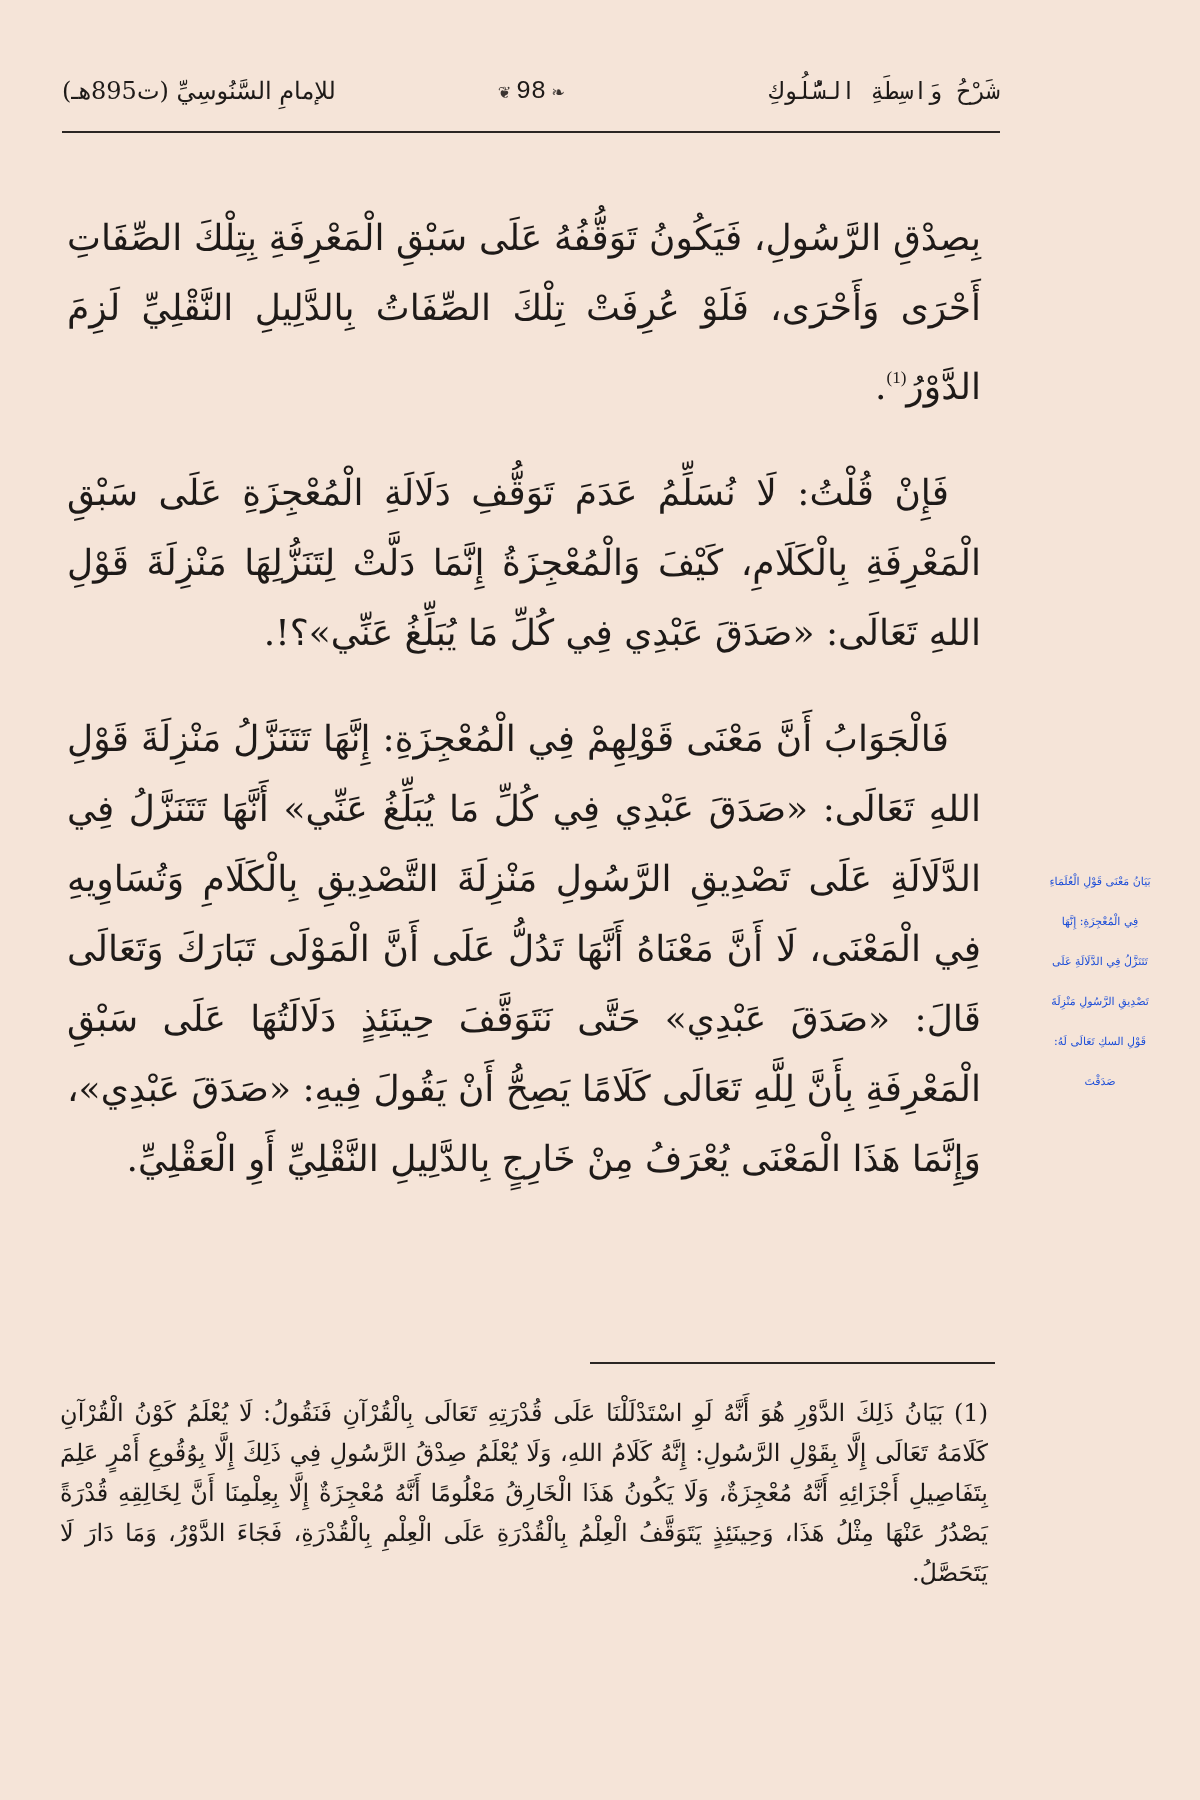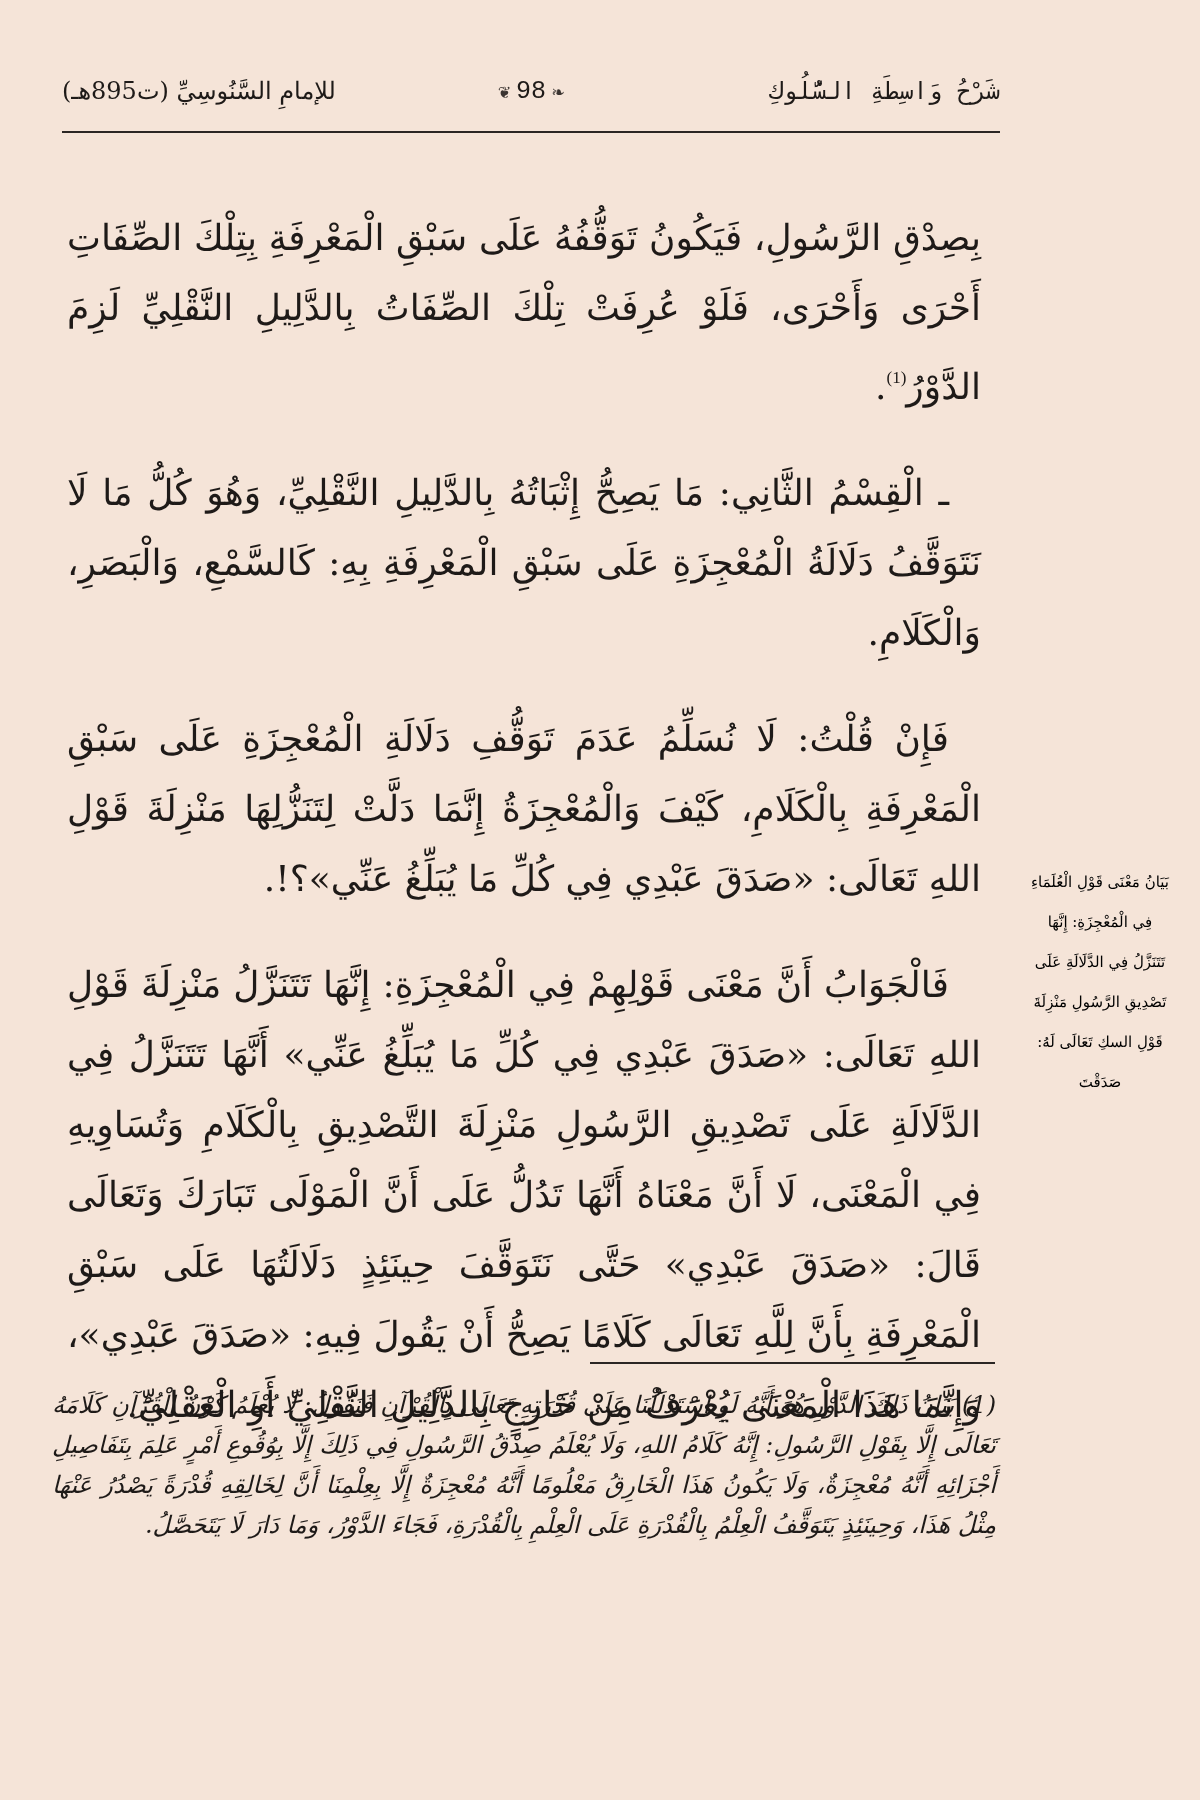--- a/index.html
+++ b/index.html
@@ -30,51 +30,50 @@
     direction: rtl; text-align: justify; text-align-last: right;
     font-size: 36px; line-height: 70px;
   }
   .body-text p { margin: 15px; text-indent: 0; }
   .body-text p.gap { margin-top: 36px; }
   .body-text p.indent { text-indent: 32px; }
   sup.fnref { font-size: 17px; vertical-align: 16px; font-family: "Liberation Serif", serif; }
   .margin-note {
     position: absolute; left: 1005px; top: 862px; width: 190px;
     direction: rtl; text-align: center;
-    font-size: 15px; line-height: 40px; color: #000000;
+    font-size: 11px; line-height: 40px; color: #1d4ed8;
   }
   .margin-note div { white-space: nowrap; }
   .fn-rule {
     position: absolute; left: 590px; top: 1362px; width: 405px; height: 2px; background: #2b2624;
   }
   .footnotes {
     position: absolute; left: 52px; top: 1385px; width: 944px;
     direction: rtl; text-align: justify; text-align-last: right;
     font-size: 24px; line-height: 40px;
   }
-  .footnotes p { margin: 0; font-style: italic; }
+  .footnotes p { margin: 8px; }
   .fn-src { display: block; }
 </style>
 </head>
 <body>
 
 <div class="page">
 
   <div class="header">
     <span class="hdr-title">شَرْحُ وَاسِطَةِ السُّلُوكِ</span>
     <span class="hdr-pageno">
       <span class="orn">❦</span><span>98</span><span class="orn">❧</span>
     </span>
     <span class="hdr-author">للإمامِ السَّنُوسِيِّ (ت895هـ)</span>
   </div>
   <div class="hdr-rule"></div>
 
   <div class="body-text">
     <p><span>بِصِدْقِ الرَّسُولِ، فَيَكُونُ تَوَقُّفُهُ عَلَى سَبْقِ الْمَعْرِفَةِ بِتِلْكَ الصِّفَاتِ أَحْرَى وَأَحْرَى، فَلَوْ عُرِفَتْ تِلْكَ الصِّفَاتُ بِالدَّلِيلِ النَّقْلِيِّ لَزِمَ الدَّوْرُ</span><sup class="fnref">(1)</sup><span>.</span></p>
-    <p class="gap indent">ـ الْقِسْمُ الثَّانِي: مَا يَصِحُّ إِثْبَاتُهُ بِالدَّلِيلِ النَّقْلِيِّ، وَهُوَ كُلُّ مَا لَا نَتَوَقَّفُ دَلَالَةُ الْمُعْجِزَةِ عَلَى سَبْقِ الْمَعْرِفَةِ بِهِ: كَالسَّمْعِ، وَالْبَصَرِ، وَالْكَلَامِ.</p>
     <p class="gap indent">فَإِنْ قُلْتُ: لَا نُسَلِّمُ عَدَمَ تَوَقُّفِ دَلَالَةِ الْمُعْجِزَةِ عَلَى سَبْقِ الْمَعْرِفَةِ بِالْكَلَامِ، كَيْفَ وَالْمُعْجِزَةُ إِنَّمَا دَلَّتْ لِتَنَزُّلِهَا مَنْزِلَةَ قَوْلِ اللهِ تَعَالَى: «صَدَقَ عَبْدِي فِي كُلِّ مَا يُبَلِّغُ عَنِّي»؟!.</p>
     <p class="gap indent">فَالْجَوَابُ أَنَّ مَعْنَى قَوْلِهِمْ فِي الْمُعْجِزَةِ: إِنَّهَا تَتَنَزَّلُ مَنْزِلَةَ قَوْلِ اللهِ تَعَالَى: «صَدَقَ عَبْدِي فِي كُلِّ مَا يُبَلِّغُ عَنِّي» أَنَّهَا تَتَنَزَّلُ فِي الدَّلَالَةِ عَلَى تَصْدِيقِ الرَّسُولِ مَنْزِلَةَ التَّصْدِيقِ بِالْكَلَامِ وَتُسَاوِيهِ فِي الْمَعْنَى، لَا أَنَّ مَعْنَاهُ أَنَّهَا تَدُلُّ عَلَى أَنَّ الْمَوْلَى تَبَارَكَ وَتَعَالَى قَالَ: «صَدَقَ عَبْدِي» حَتَّى نَتَوَقَّفَ حِينَئِذٍ دَلَالَتُهَا عَلَى سَبْقِ الْمَعْرِفَةِ بِأَنَّ لِلَّهِ تَعَالَى كَلَامًا يَصِحُّ أَنْ يَقُولَ فِيهِ: «صَدَقَ عَبْدِي»، وَإِنَّمَا هَذَا الْمَعْنَى يُعْرَفُ مِنْ خَارِجٍ بِالدَّلِيلِ النَّقْلِيِّ أَوِ الْعَقْلِيِّ.</p>
   </div>
 
   <div class="margin-note">
     <div>بَيَانُ مَعْنَى قَوْلِ الْعُلَمَاءِ</div>
     <div>فِي الْمُعْجِزَةِ: إِنَّهَا</div>
     <div>تَتَنَزَّلُ فِي الدَّلَالَةِ عَلَى</div>
     <div>تَصْدِيقِ الرَّسُولِ مَنْزِلَةَ</div>
     <div>قَوْلِ السكِ تَعَالَى لَهُ:</div>

